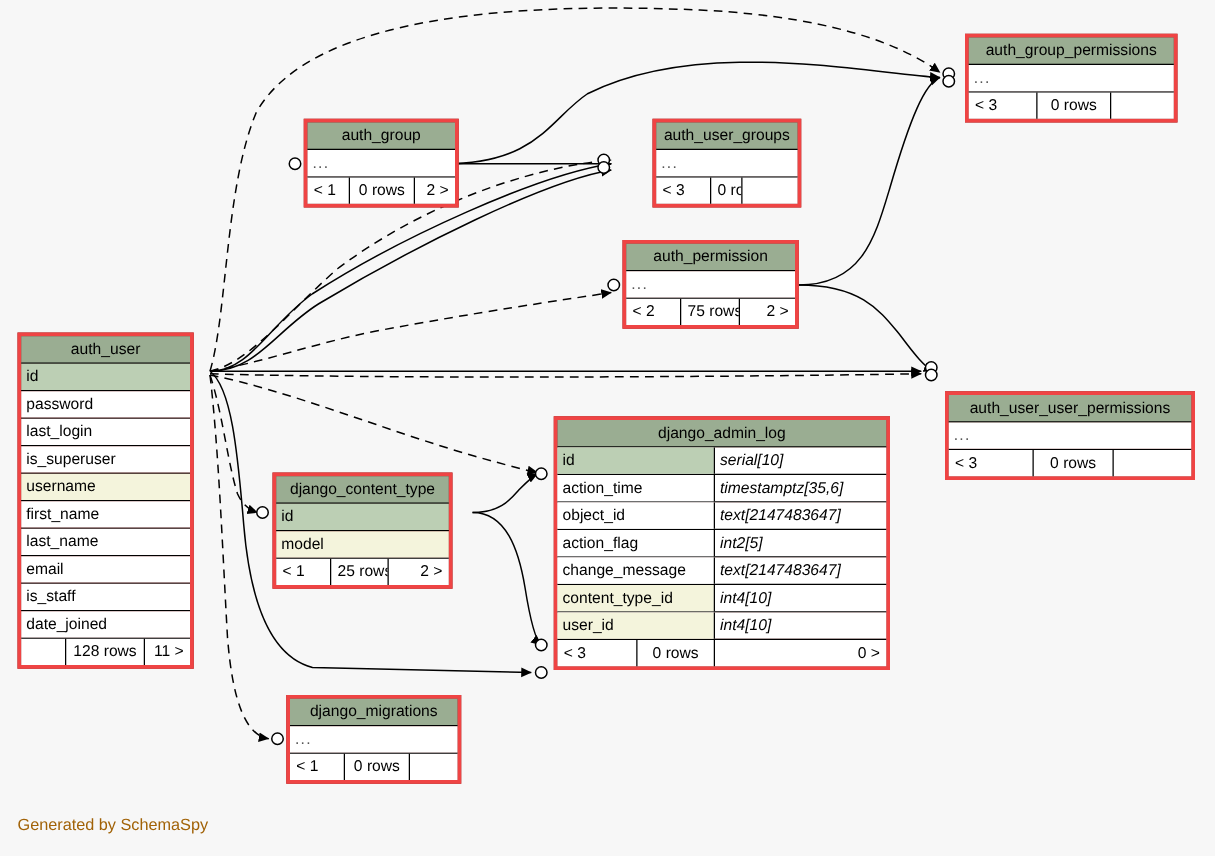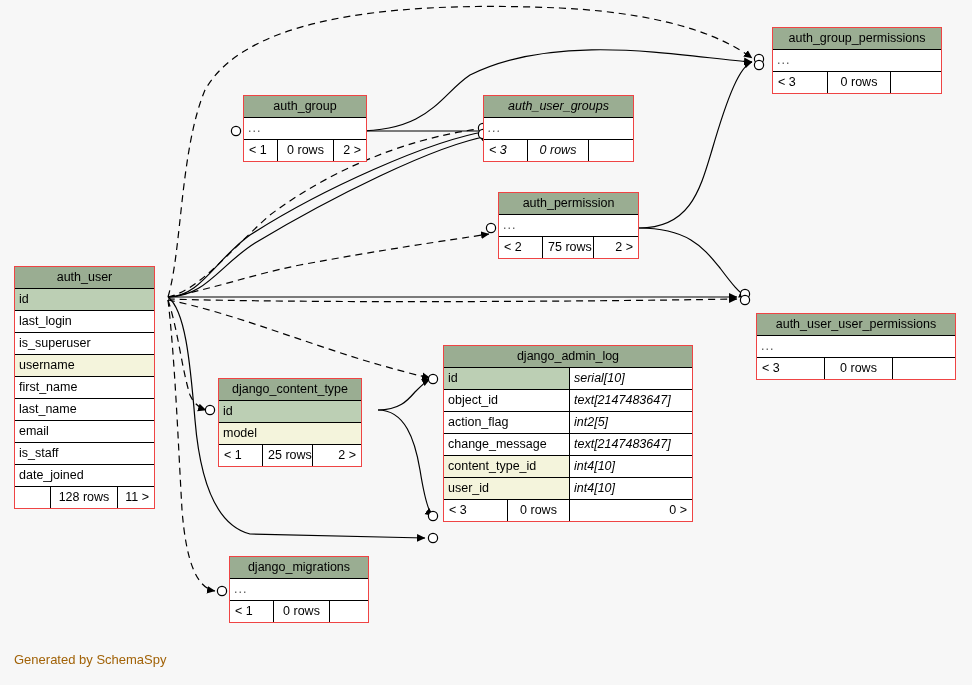--- a/index.html
+++ b/index.html
@@ -25,21 +25,21 @@
     position: absolute;
     left: 0; top: 0;
     width: 972px;
     height: 685px;
     z-index: 1;
     pointer-events: none;
   }
   .table-node {
     position: absolute;
     z-index: 2;
-    border: 1px solid #ef4444;
+    border: 3px solid #ef4444;
     background: #7f1d1d;
     box-sizing: border-box;
     font-size: 12.5px;
     color: #000;
   }
   .tbl-title {
     background: #9aad92;
     border-bottom: 1px solid #000;
     text-align: center;
     padding: 3px 6px 4px 6px;
@@ -95,25 +95,25 @@
     overflow: hidden;
   }
   .footer-row .fcell:last-child { border-right: none; }
   .fcell.left  { text-align: left; }
   .fcell.mid   { text-align: center; }
   .fcell.right { text-align: right; }
 
   
   .w-auth-user   { left: 14px;  top: 266px; width: 141px; }
   .w-auth-group  { left: 243px; top: 95px;  width: 124px; }
-  .w-aug         { left: 483px; top: 95px;  width: 151px; font-style: italic; }
+  .w-aug         { left: 522px; top: 95px;  width: 119px; }
   .w-agp         { left: 772px; top: 27px;  width: 170px; }
   .w-auth-perm   { left: 498px; top: 192px; width: 141px; }
   .w-auup        { left: 756px; top: 265px; width: 200px; margin-top: 48px; }
-  .w-dal         { left: 443px; top: 345px; width: 250px; }
+  .w-dal         { left: 443px; top: 333px; width: 269px; }
   .w-dct         { left: 218px; top: 378px; width: 144px; }
   .w-dmig        { left: 229px; top: 556px; width: 140px; }
 
   .credit {
     position: absolute;
     left: 14px;
     top: 652px;
     font-size: 13px;
     color: #a16207;
     z-index: 3;
@@ -192,20 +192,23 @@
     </g>
   </svg>
 
   <div class="table-node w-auth-user">
     <div class="tbl-title">auth_user</div>
     <div class="tbl-rows">
       <div class="row pk">
           <span class="col-name">id</span>
         </div>
       <div class="row plain">
+          <span class="col-name">password</span>
+        </div>
+      <div class="row plain">
           <span class="col-name">last_login</span>
         </div>
       <div class="row plain">
           <span class="col-name">is_superuser</span>
         </div>
       <div class="row idx">
           <span class="col-name">username</span>
         </div>
       <div class="row plain">
           <span class="col-name">first_name</span>
@@ -301,20 +304,24 @@
   </div>
 
   <div class="table-node w-dal">
     <div class="tbl-title">django_admin_log</div>
     <div class="tbl-rows">
       <div class="row pk">
         <span class="col-name" style="width:125px;flex:0 0 125px">id</span>
         <span class="col-type" style="flex:1">serial[10]</span>
       </div>
       <div class="row plain">
+        <span class="col-name" style="width:125px;flex:0 0 125px">action_time</span>
+        <span class="col-type" style="flex:1">timestamptz[35,6]</span>
+      </div>
+      <div class="row plain">
         <span class="col-name" style="width:125px;flex:0 0 125px">object_id</span>
         <span class="col-type" style="flex:1">text[2147483647]</span>
       </div>
       <div class="row plain">
         <span class="col-name" style="width:125px;flex:0 0 125px">action_flag</span>
         <span class="col-type" style="flex:1">int2[5]</span>
       </div>
       <div class="row plain">
         <span class="col-name" style="width:125px;flex:0 0 125px">change_message</span>
         <span class="col-type" style="flex:1">text[2147483647]</span>

